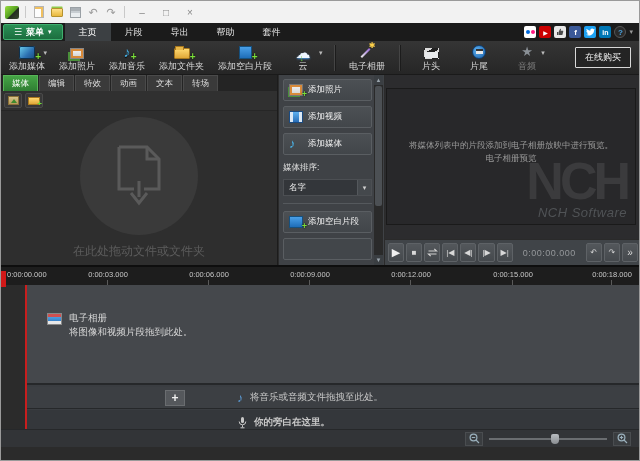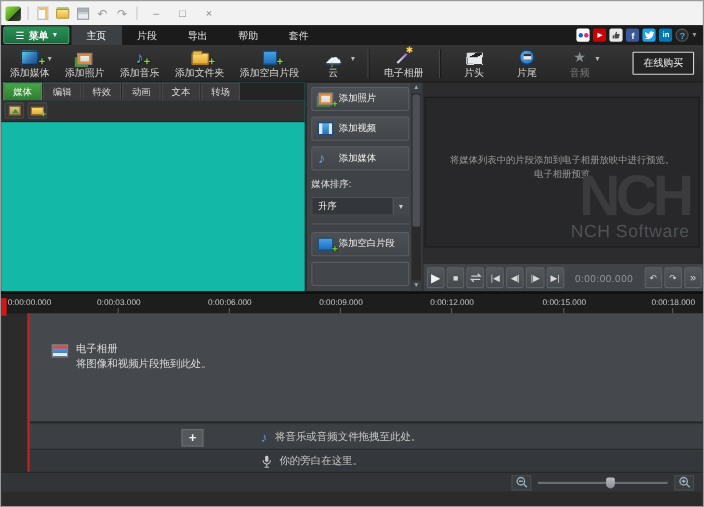--- a/index.html
+++ b/index.html
@@ -95,21 +95,21 @@
   .ic-star { font-size:13px; color:#8a9096; line-height:14px; }
   .tool-sep { width:1px; height:26px; background:#454545; box-shadow:1px 0 0 #1c1c1c; }
   .buy-btn { margin-left:auto; border:1px solid #d8d8d8; color:#f0f0f0; font-size:9px;
     padding:3px 9px; background:#242424; border-radius:1px; white-space:nowrap; }
 
   
   .main { position:absolute; top:74px; left:0; width:640px; height:190px; overflow:hidden; }
 
   
   .left-panel { position:absolute; left:0; top:0; width:277px; height:190px;
-    background:#14b8a6; border-right:1px solid #1c1c1c; }
+    background:#c4b5fd; border-right:1px solid #1c1c1c; }
   .ptabs { height:16px; background:#242424; display:flex; gap:1px; padding-left:2px; }
   .ptab { padding:0 8px; display:flex; align-items:center; font-size:8.5px; color:#ddd;
     background:#3a3a3a; border:1px solid #4a4a4a; border-bottom:none; }
   .ptab.active { background:linear-gradient(#46a546,#2e7d32); color:#fff; border-color:#57b557; }
   .picons { height:20px; background:#303030; display:flex; align-items:center; gap:3px;
     padding-left:3px; border-bottom:1px solid #262626; }
   .pic-btn { width:18px; height:15px; border:1px solid #4a4a4a; border-radius:2px;
     display:flex; align-items:center; justify-content:center; background:#383838; }
   .pic-img { width:11px; height:9px; background:linear-gradient(#d8c48a,#b89a5a);
     border:1px solid #8a7038; position:relative; }
@@ -158,21 +158,21 @@
   
   .right-panel { position:absolute; left:384px; top:0; width:256px; height:190px;
     background:#2c2c2e; }
   .preview-box { position:absolute; left:1px; top:13px; width:250px; height:137px;
     background:#28282a; border:1px solid #1a1a1a; overflow:hidden; }
   .pv-text { position:absolute; top:50px; left:0; right:0; text-align:center; color:#9a9a9a;
     font-size:8.5px; line-height:1.5; }
   .wm { position:absolute; right:8px; bottom:4px; text-align:right; }
   .wm-nch { font-size:52px; font-weight:bold; letter-spacing:-4px; color:#3b3b3d;
     line-height:0.9; font-family:"Liberation Sans",sans-serif; }
-  .wm-sub { font-size:16px; color:#505356; letter-spacing:0.5px; }
+  .wm-sub { font-size:13px; color:#505356; letter-spacing:0.5px;font-style:italic; }
   .playbar { position:absolute; left:0; right:0; bottom:0; height:26px; background:#404448;
     border-top:1px solid #2a2a2a; display:flex; align-items:center; gap:2px; padding:0 3px; }
   .pbtn { width:21px; height:19px; background:linear-gradient(#53575b,#45494d);
     border:1px solid #5e6266; border-radius:2px; color:#d8d8d8; font-size:8px; display:flex;
     align-items:center; justify-content:center; white-space:nowrap; }
   .pbtn.play { font-size:11px; color:#f0f0f0; }
   .timecode { color:#94979a; font-size:9px; margin:0 8px; letter-spacing:0.5px; }
   .pbtn.expand { margin-left:auto; font-size:10px; }
 
   
@@ -193,21 +193,21 @@
     border:1px solid #888; box-shadow:inset 0 3px 0 #d05050, inset 0 -3px 0 #e8e8e8; margin-top:2px; }
   .tv-text { font-size:9.5px; color:#d8d8d8; line-height:1.5; }
   .track-music { position:absolute; top:102px; left:0; right:0; height:22px; background:#3c3f43;
     border-bottom:1px solid #26282a; display:flex; align-items:center; }
   .add-track-btn { width:20px; height:16px; margin-left:140px; background:#55585c;
     border:1px solid #6a6d70; color:#f0f0f0; font-size:12px; font-weight:bold; display:flex;
     align-items:center; justify-content:center; }
   .note-ic { color:#5b9bd5; font-size:12px; margin-left:52px; }
   .track-hint { font-size:9.5px; color:#c8c8c8; margin-left:7px; }
   .track-narr { position:absolute; top:125px; left:0; right:0; height:19px; background:#34373b;
-    display:flex; align-items:center; }
+    display:flex; align-items:flex-end;font-weight:bold; }
   .mic-ic { margin-left:213px; }
   .playhead-line { position:absolute; left:0; top:0; bottom:0; width:2px; background:#c81e1e; }
 
   
   .zoomrow { position:absolute; top:428px; left:0; right:0; height:18px; background:#323437;
     border-top:1px solid #26282a; display:flex; align-items:center; justify-content:flex-end;
     gap:6px; padding-right:8px; }
   .zbtn { width:18px; height:14px; border:1px solid #4a4d50; background:#3a3d40; display:flex;
     align-items:center; justify-content:center; }
   .zslider { width:118px; height:14px; position:relative; }
@@ -373,41 +373,52 @@
         <div class="ptab">转场</div>
       </div>
       <div class="picons">
         <div class="pic-btn">
             <div class="pic-img"></div>
           </div>
         <div class="pic-btn">
             <div class="pic-fold"></div>
           </div>
       </div>
+      <div class="dropzone">
+        <div class="drop-circle">
+          <svg width="56" height="62" viewBox="0 0 56 62">
+            <path d="M8 2 h28 l12 12 v30 h-15" fill="none" stroke="#5a5a5a" stroke-width="3"></path>
+            <path d="M36 2 v12 h12" fill="none" stroke="#5a5a5a" stroke-width="3"></path>
+            <path d="M8 2 v42 h15" fill="none" stroke="#5a5a5a" stroke-width="3"></path>
+            <path d="M28 36 v16 M20 48 l8 10 8-10" fill="none" stroke="#5a5a5a" stroke-width="3"></path>
+          </svg>
+        </div>
+        <div class="drop-hint">在此处拖动文件或文件夹</div>
+      </div>
     </div>
 
     <div class="mid-panel">
       <div class="mid-inner">
         <div class="mbtn">
           <div class="mi mi-photo">
               <span class="plus">+</span>
             </div>
           <span>添加照片</span>
         </div>
         <div class="mbtn">
           <div class="mi mi-video"></div>
           <span>添加视频</span>
         </div>
         <div class="mbtn">
           <span class="mi mi-audio">♪</span>
           <span>添加媒体</span>
         </div>
         <div class="sort-label">媒体排序:</div>
         <div class="mselect">
-          <span>升序</span>
+          <span>名字</span>
           <span class="arrow">▾</span>
         </div>
         <div class="mid-div"></div>
         <div class="mbtn">
           <div class="mi mi-blank">
               <span class="plus">+</span>
             </div>
           <span>添加空白片段</span>
         </div>
         <div class="mbtn disabled">

